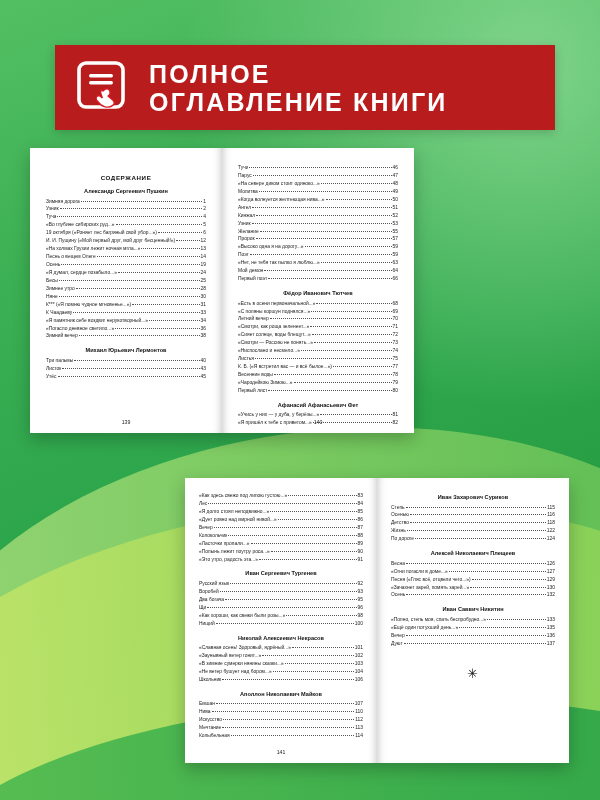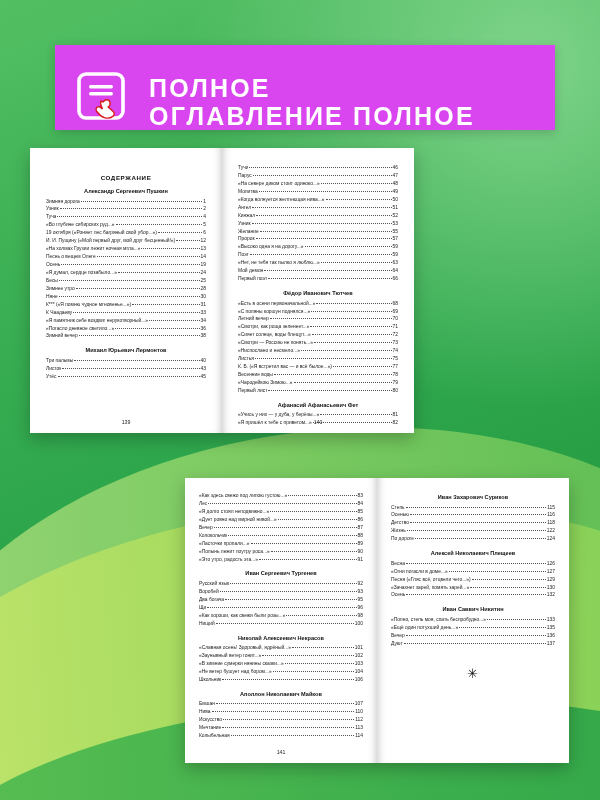--- a/index.html
+++ b/index.html
@@ -45,23 +45,23 @@
     background: linear-gradient(90deg, #5bbf52 0%, #3aad4c 60%, #2fa247 100%);
     border-radius: 50% 50% 0 0 / 60% 60% 0 0;
     transform: rotate(-3deg);
   }
 
   
   .banner {
     position: absolute;
     left: 55px; top: 45px;
     width: 500px; height: 85px;
-    background: #d946ef;
+    background: #b91c1c;
     display: flex;
-    align-items: flex-end;
+    align-items: center;
     padding-left: 18px;
     box-shadow: 0 3px 10px rgba(0,0,0,.18);
   }
   .banner-icon {
     width: 62px; height: 62px;
     flex: 0 0 62px;
     position: relative;
     margin-right: 14px;
   }
   .banner-icon svg { display: block; }
@@ -160,21 +160,21 @@
   <div class="banner-icon">
     <svg width="62" height="62" viewBox="0 0 62 62" fill="none">
       <rect x="6" y="6" width="44" height="44" rx="7" stroke="#ffffff" stroke-width="3.6"></rect>
       <rect x="16" y="17" width="24" height="3.4" rx="1.7" fill="#ffffff"></rect>
       <rect x="16" y="24" width="24" height="3.4" rx="1.7" fill="#ffffff"></rect>
       <path d="M30 34c2.5-3 6-3 7 .5.6 2.2-.4 3.6-1.8 4.6l5 4.4c1.6 1.5 1.3 3.6-.4 4.9-2 1.5-5 2.3-8.4 1.2-3-1-5.4-3-7.6-6.1-1.3-1.9-.8-3.9.9-4.6 1.3-.5 2.5-.1 3.6 1l1.1 1.1-1.6-4.6c-.5-1.4-.2-2.6.2-3.4z" fill="#ffffff" stroke="#d81920" stroke-width="1.4"></path>
     </svg>
   </div>
   <div class="banner-text">
     <span>ПОЛНОЕ</span>
-    <span class="l2">ОГЛАВЛЕНИЕ ПОЛНОЕ</span>
+    <span class="l2">ОГЛАВЛЕНИЕ КНИГИ</span>
   </div>
 </div>
 
 <div class="spread spread-top">
 
   <div class="page page-top left">
     <div class="sect-title">СОДЕРЖАНИЕ</div>
 
     <div class="author first">Александр Сергеевич Пушкин</div>
     <ul class="toc">

